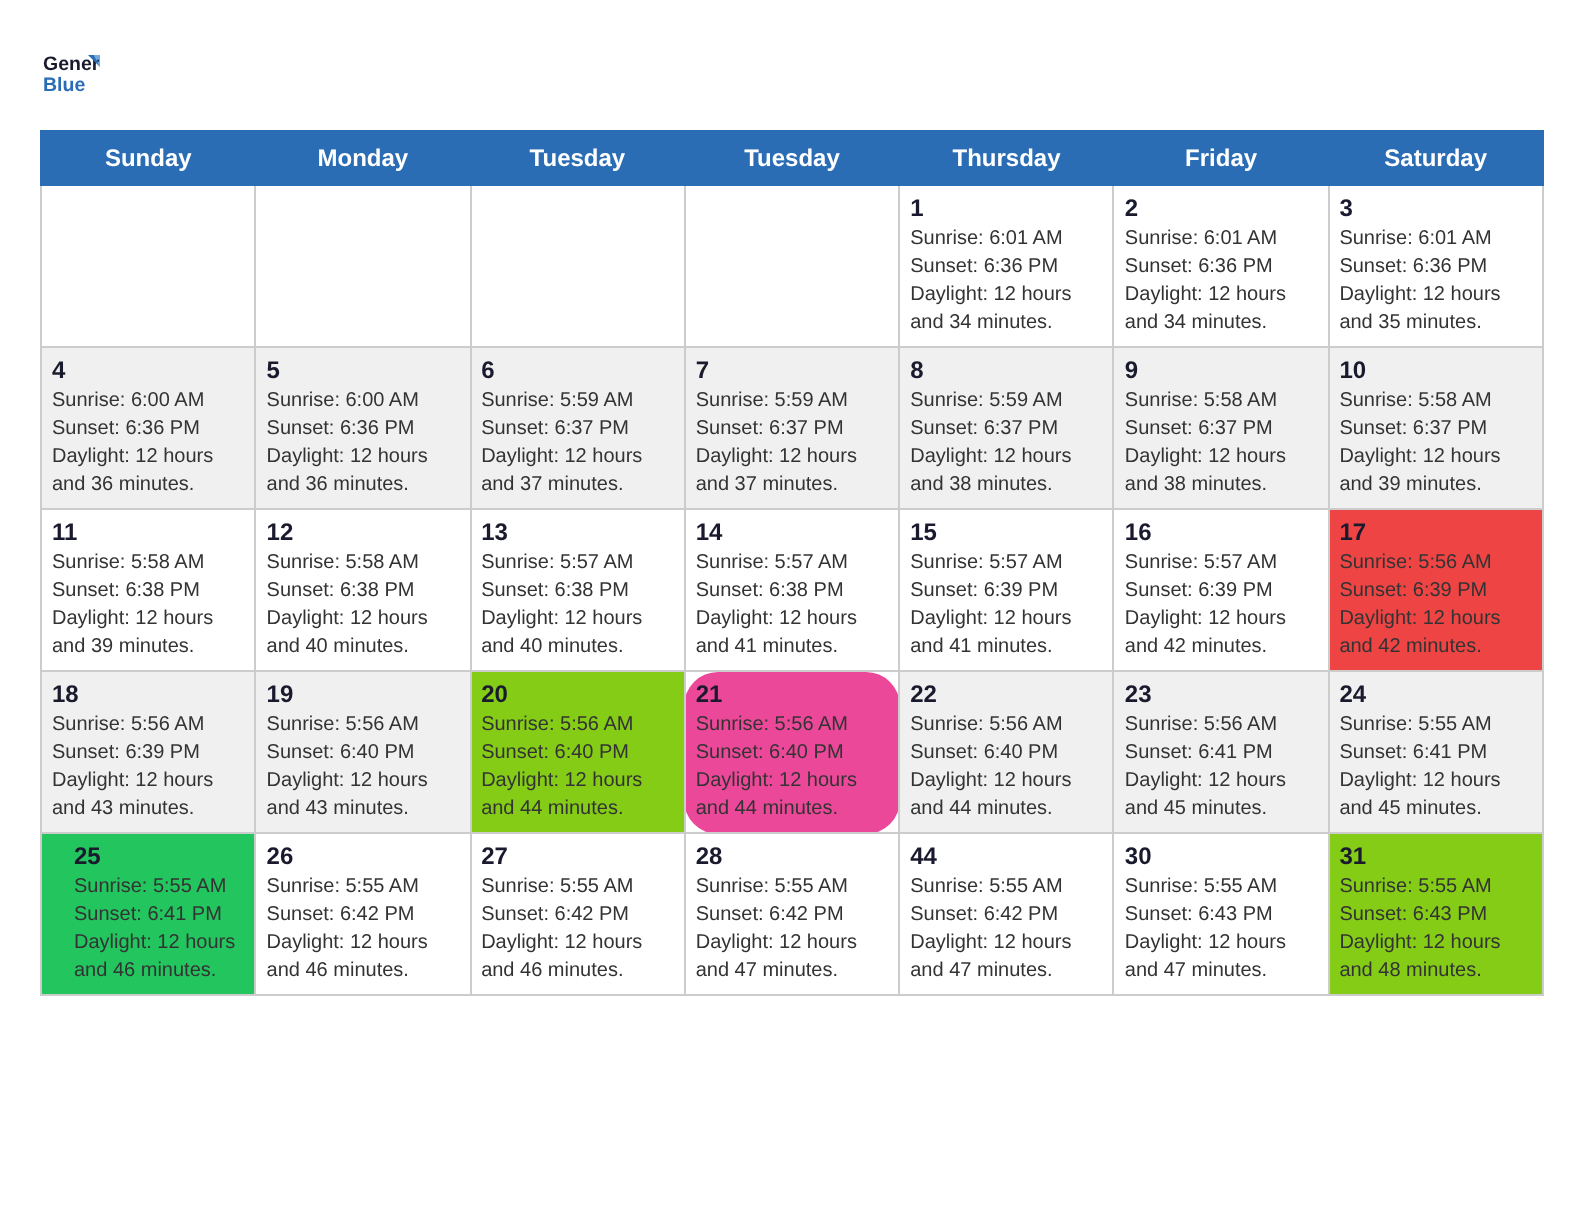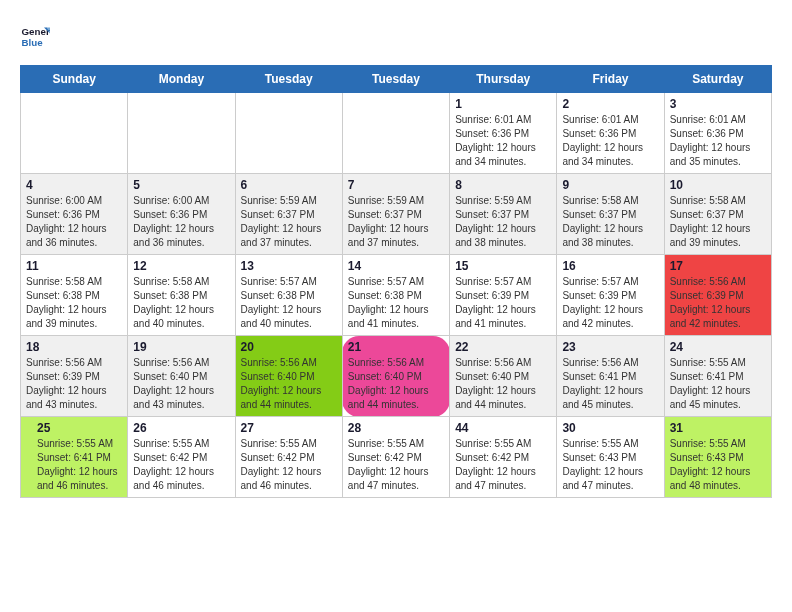--- a/index.html
+++ b/index.html
@@ -290,21 +290,21 @@
         </td>
         <td style="background: rgb(240, 240, 240);">
           <span class="day-num">24</span>
           <div class="day-info" style="white-space: pre-line;">Sunrise: 5:55 AM
 Sunset: 6:41 PM
 Daylight: 12 hours
 and 45 minutes.</div>
         </td>
       </tr>
       <tr>
-        <td style="background: #bef264; padding-left: 16px;">
+        <td style="background: #22c55e; padding-left: 16px;">
           <span class="day-num">25</span>
           <div class="day-info" style="white-space: pre-line;">Sunrise: 5:55 AM
 Sunset: 6:41 PM
 Daylight: 12 hours
 and 46 minutes.</div>
         </td>
         <td style="background: rgb(255, 255, 255);">
           <span class="day-num">26</span>
           <div class="day-info" style="white-space: pre-line;">Sunrise: 5:55 AM
 Sunset: 6:42 PM
@@ -332,21 +332,21 @@
 Daylight: 12 hours
 and 47 minutes.</div>
         </td>
         <td style="background: rgb(255, 255, 255);">
           <span class="day-num">30</span>
           <div class="day-info" style="white-space: pre-line;">Sunrise: 5:55 AM
 Sunset: 6:43 PM
 Daylight: 12 hours
 and 47 minutes.</div>
         </td>
-        <td style="background: #bef264;">
+        <td style="background: #84cc16;">
           <span class="day-num">31</span>
           <div class="day-info" style="white-space: pre-line;">Sunrise: 5:55 AM
 Sunset: 6:43 PM
 Daylight: 12 hours
 and 48 minutes.</div>
         </td>
       </tr>
     </tbody>
 </table>
 

